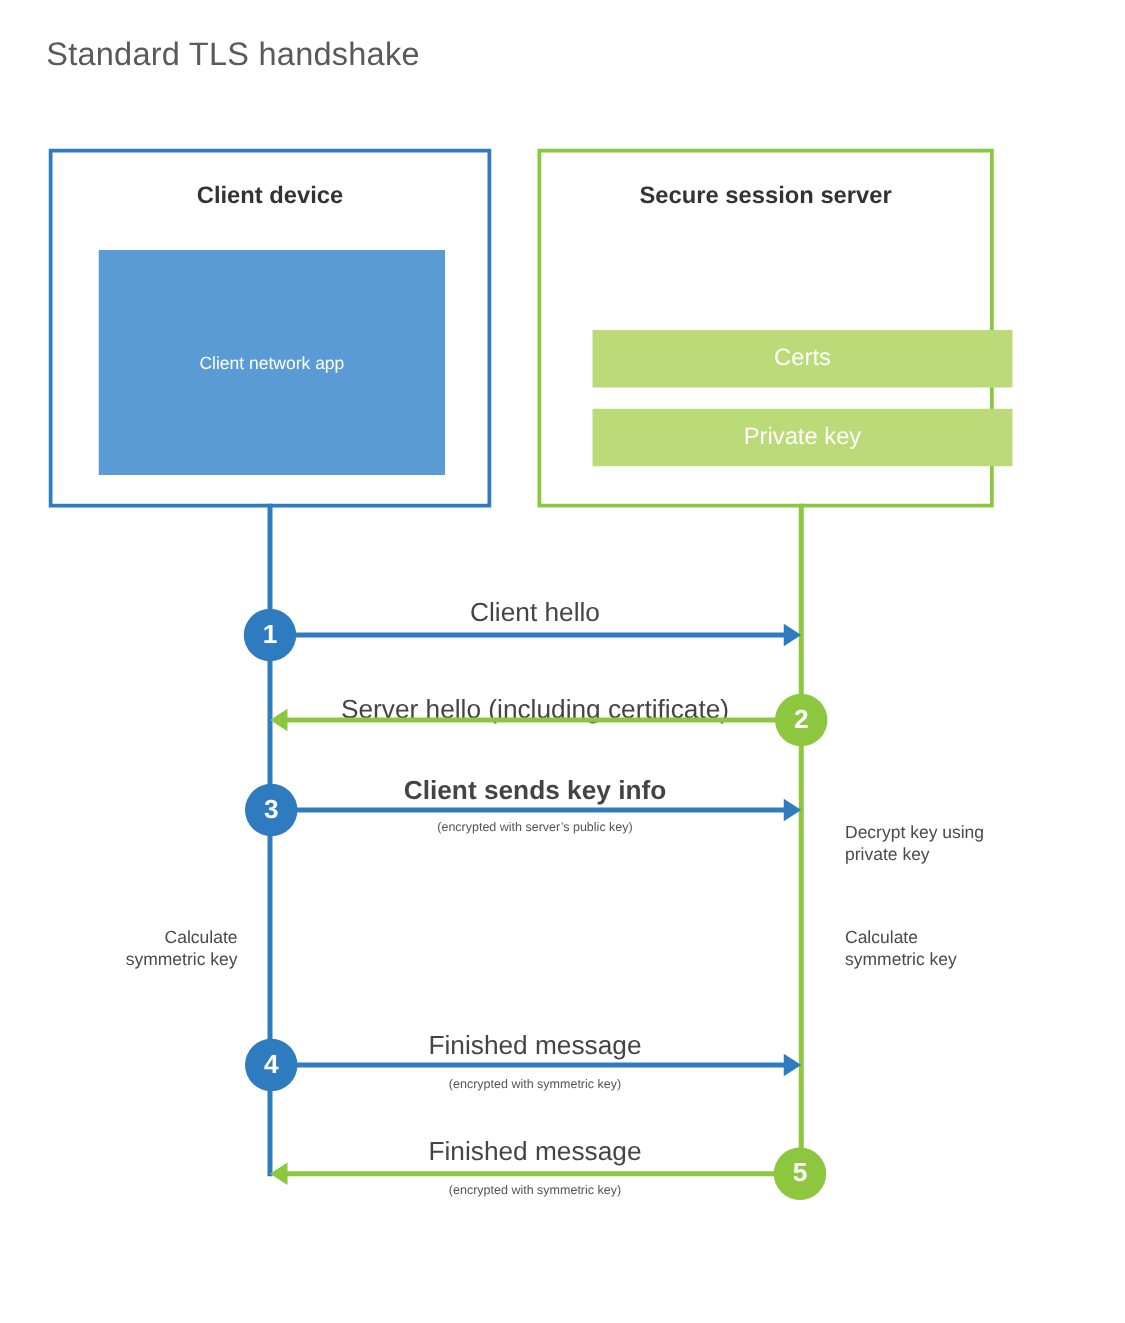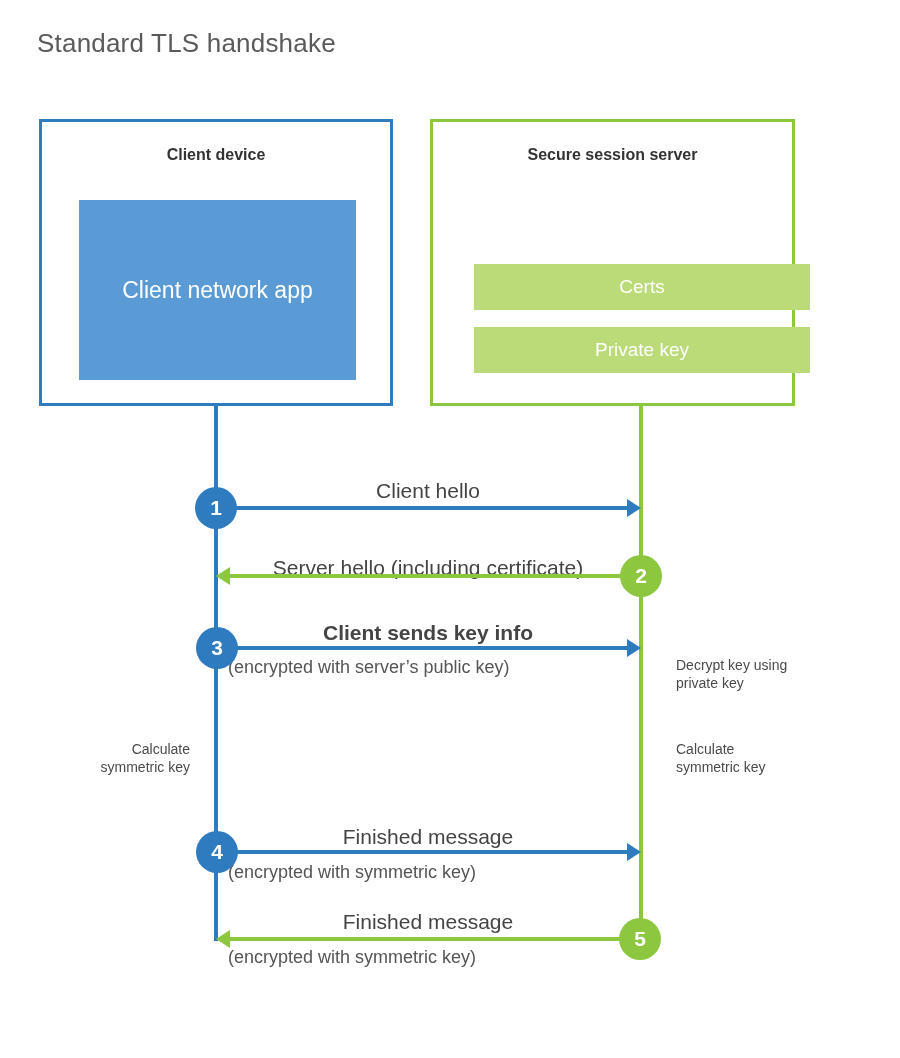--- a/index.html
+++ b/index.html
@@ -50,33 +50,33 @@
     width: 365px;
     height: 287px;
     border: 3px solid #8dc63f;
   }
   .participant-title {
     position: absolute;
     left: 0;
     right: 0;
     top: 24px;
     text-align: center;
-    font-size: 16px;
+    font-size: 19px;
     font-weight: bold;
     color: #333333;
   }
   #client-app-block {
     position: absolute;
     left: 37px;
     top: 78px;
     width: 277px;
     height: 180px;
     background: #5b9bd5;
     color: #ffffff;
-    font-size: 23px;
+    font-size: 14px;
     line-height: 27px;
     text-align: center;
     display: flex;
     align-items: center;
     justify-content: center;
     padding: 0 10px;
     box-sizing: border-box;
   }
   .server-component {
     position: absolute;
@@ -149,23 +149,23 @@
   
   .msg-label {
     position: absolute;
     font-size: 21px;
     color: #444444;
     text-align: center;
     white-space: nowrap;
   }
   .msg-sublabel {
     position: absolute;
-    font-size: 18px;
+    font-size: 10px;
     color: #555555;
-    text-align: left;
+    text-align: center;
     white-space: nowrap;
   }
   .side-note {
     position: absolute;
     font-size: 14px;
     color: #4a4a4a;
     line-height: 18px;
   }
   .side-note.right-side { text-align: left; }
   .side-note.left-side { text-align: right; }

